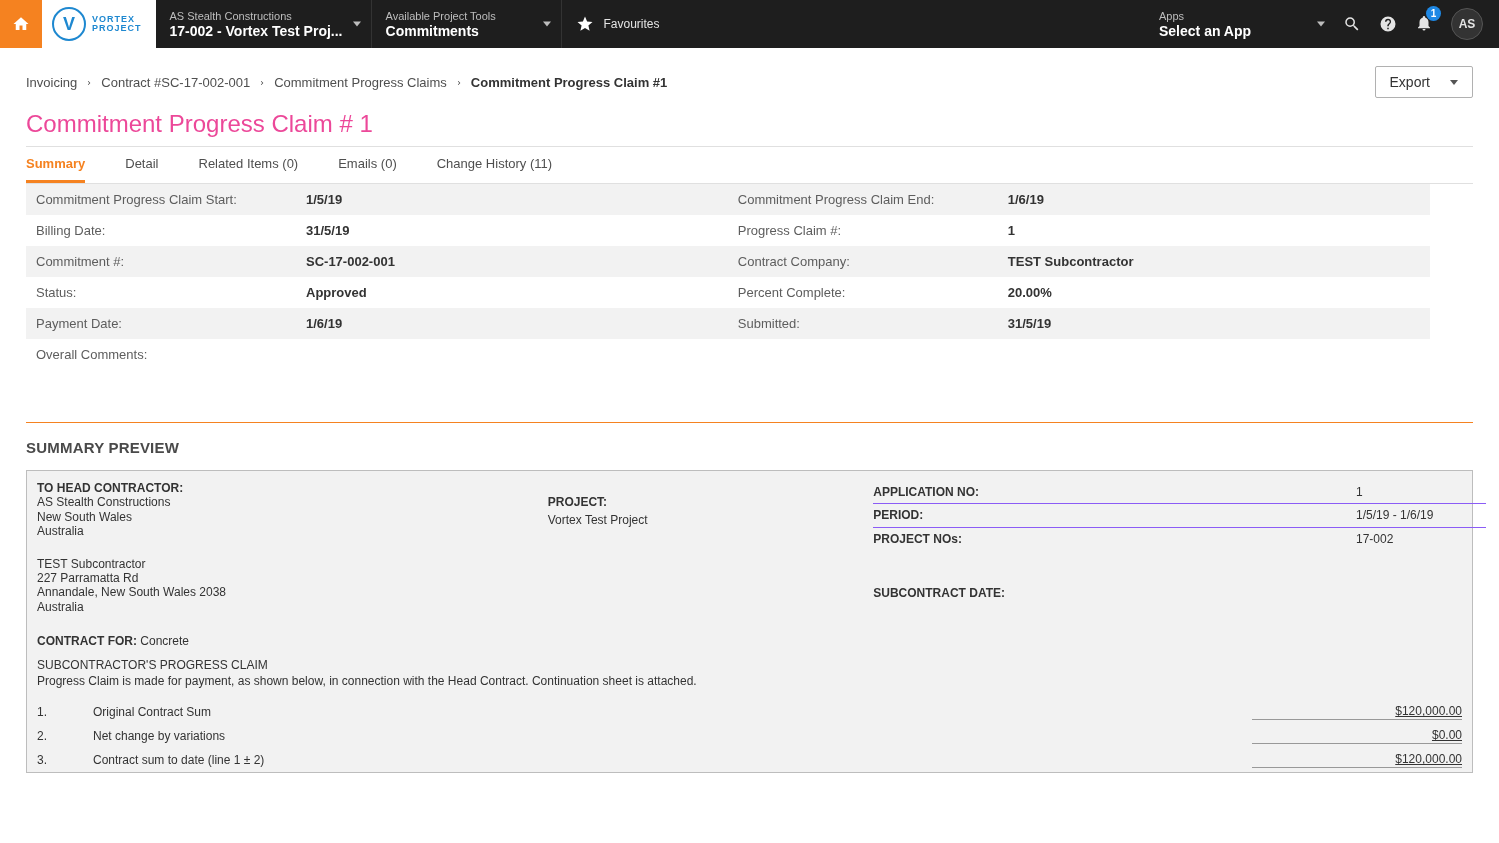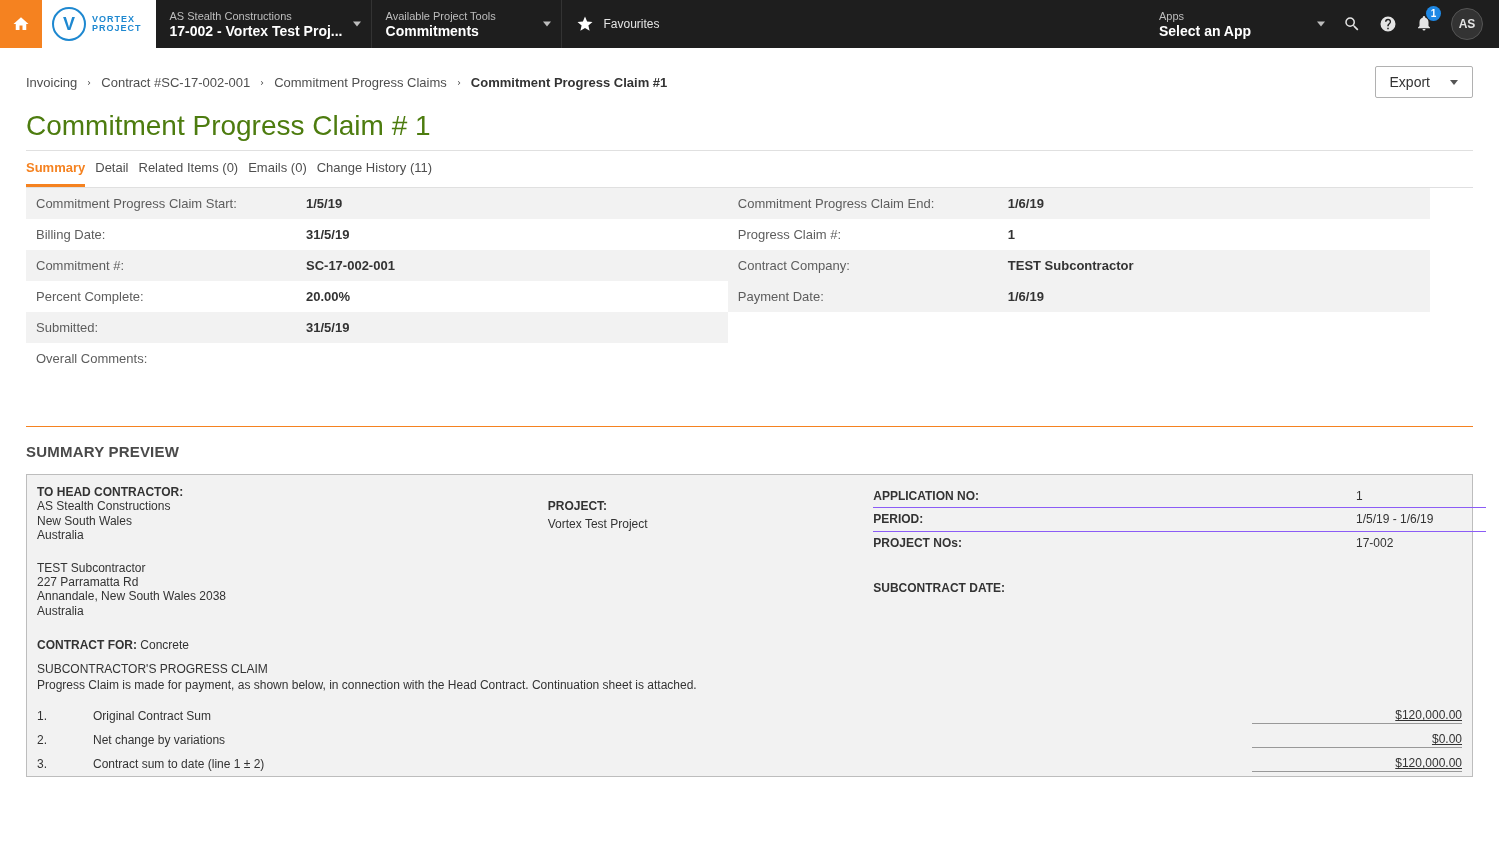--- a/index.html
+++ b/index.html
@@ -30,24 +30,24 @@
     
     .page-wrap { padding: 18px 26px; }
     .breadcrumb-row { display: flex; justify-content: space-between; align-items: center; margin-bottom: 12px; }
     .breadcrumbs { display: flex; align-items: center; gap: 8px; font-size: 13px; color: #444; flex-wrap: wrap; justify-content: center; }
     .crumb { cursor: pointer; color: #4f4f4f; }
     .crumb-active { font-weight: 700; color: #333; }
     .crumb-sep svg { width: 8px; height: 8px; fill: #444; }
     .export-btn { border: 1px solid #b1b1b1; background: #fff; padding: 7px 14px; font-size: 14px; font-weight: 500; color: #333; display: flex; align-items: center; gap: 20px; cursor: pointer; border-radius: 2px; }
     .export-btn .caret-d { width: 0; height: 0; border-left: 4px solid transparent; border-right: 4px solid transparent; border-top: 5px solid #555; }
 
-    .page-title { font-size: 28px; font-weight: 400; color: #4d7c0f; margin-bottom: 8px; }
+    .page-title { font-size: 24px; font-weight: 400; color: #ec4899; margin-bottom: 8px; }
     .title-hr { height: 1px; background: #e0e0e0; border: none; }
 
-    .tabs { display: flex; gap: 10px; border-bottom: 1px solid #e0e0e0; margin-top: 0; }
+    .tabs { display: flex; gap: 40px; border-bottom: 1px solid #e0e0e0; margin-top: 0; }
     .tab { padding: 9px 0; font-size: 13px; color: #4f4f4f; cursor: pointer; border-bottom: 3px solid transparent; }
     .tab.active { color: #f58220; border-bottom-color: #f58220; font-weight: 600; }
 
     .edit-row { display: flex; justify-content: flex-end; margin: 30px 0 8px; }
     .edit-btn { background: #757575; color: #fff; border: none; padding: 8px 18px; font-size: 13px; cursor: pointer; border-radius: 2px; }
 
     
     .summary-grid { display: grid; grid-template-columns: 1fr 1fr; gap: 0; width: 97%; }
     .summary-grid .cell { display: flex; padding: 8px 10px; font-size: 13px; }
     .summary-grid .cell.odd { background: #f2f2f2; }
@@ -62,21 +62,21 @@
     .preview-top { display: grid; grid-template-columns: 35% 22% 43%; gap: 12px; }
     .pv-col { display: flex; flex-direction: column; gap: 4px; font-size: 12px; color: #333; line-height: 1.2; }
     .pv-label { font-weight: 700; font-size: 12px; color: #333; }
     .pv-block { margin-bottom: 14px; }
 
     .pv-right-table { width: 100%; }
     .pv-right-table .row { display: flex; padding: 4px 0; border-bottom: 1px solid #8b5cf6; }
     .pv-right-table .row:last-child { border-bottom: none; }
     .pv-right-table .rlabel { flex: 1; font-weight: 700; font-size: 12px; }
     .pv-right-table .rval { width: 130px; font-size: 12px; }
-    .pv-subcontract { margin-top: 23px; font-weight: 700; font-size: 12px; }
+    .pv-subcontract { margin-top: 32px; font-weight: 700; font-size: 12px; }
 
     .pv-contract-for { font-size: 12px; margin: 6px 0 10px; }
     .pv-contract-for .lbl { font-weight: 700; }
     .pv-claim-title { font-size: 12px; color: #333; margin-bottom: 2px; }
     .pv-claim-desc { font-size: 12px; color: #333; margin-bottom: 14px; }
     .pv-claim-desc.small { margin-bottom: 12px; }
 
     .pv-line-items .line { display: flex; align-items: center; padding: 4px 0; font-size: 12px; }
     .pv-line-items .num { width: 56px; }
     .pv-line-items .desc { flex: 1; }
@@ -191,20 +191,24 @@
       </div>
     <div class="cell odd">
         <div class="cell-label">Commitment #:</div>
         <div class="cell-value">SC-17-002-001</div>
       </div>
     <div class="cell odd">
         <div class="cell-label">Contract Company:</div>
         <div class="cell-value">TEST Subcontractor</div>
       </div>
     <div class="cell">
+        <div class="cell-label">Status:</div>
+        <div class="cell-value">Approved</div>
+      </div>
+    <div class="cell">
         <div class="cell-label">Percent Complete:</div>
         <div class="cell-value">20.00%</div>
       </div>
     <div class="cell odd">
         <div class="cell-label">Payment Date:</div>
         <div class="cell-value">1/6/19</div>
       </div>
     <div class="cell odd">
         <div class="cell-label">Submitted:</div>
         <div class="cell-value">31/5/19</div>

